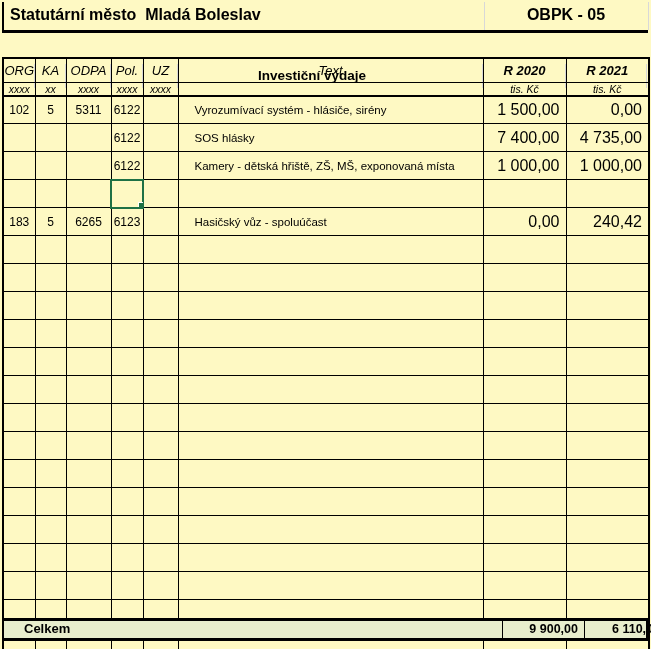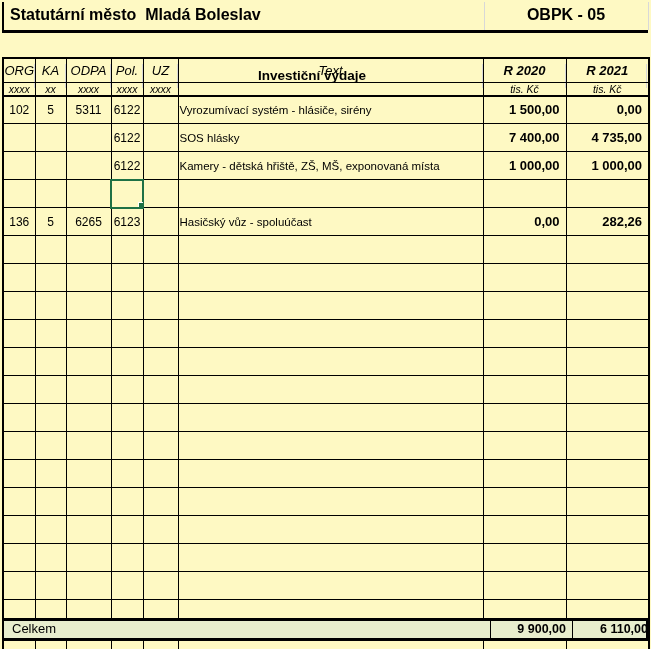--- a/index.html
+++ b/index.html
@@ -23,29 +23,29 @@
              table-layout:fixed;border:2px solid #000;}
   .grid th,.grid td{border:1px solid #000;padding:0;overflow:hidden;white-space:nowrap;
                     box-sizing:border-box;vertical-align:middle;}
   .grid thead tr.cols{height:24px;margin-left:12px;}
   .grid th{font-style:italic;font-weight:normal;font-size:13px;text-align:center;}
   .grid th.bold{font-weight:bold;}
   .grid thead tr.subs{height:12px;margin-top:25px;}
   .grid tr.subs td{font-style:italic;font-size:10.5px;text-align:center;border-bottom:2px solid #000;}
   .grid tbody tr{height:28px;}
   .grid td.c0,.grid td.c1,.grid td.c2,.grid td.c3,.grid td.c4{text-align:center;font-size:12px;}
-  .grid td.c5{text-align:left;font-size:11.5px;padding-left:1px;}
-  .grid td.c6,.grid td.c7{text-align:right;font-size:13px;padding-right:6px;font-weight:bold;}
+  .grid td.c5{text-align:left;font-size:11.5px;padding-left:16px;}
+  .grid td.c6,.grid td.c7{text-align:right;font-size:16px;padding-right:6px;}
   .grid td.sel{position:relative;outline:2px solid #1e7145;outline-offset:-1px;}
   .grid td.sel::after{content:"";position:absolute;right:-1px;bottom:-1px;width:5px;height:5px;
                       background:#1e7145;border-top:1px solid #fff;border-left:1px solid #fff;}
   .total-row{position:absolute;left:2px;top:618px;width:646px;height:23px;box-sizing:border-box;
              display:flex;border-top:3px solid #000;border-bottom:3px solid #000;
              border-left:2px solid #000;border-right:2px solid #000;}
-  .total-label{flex:0 0 478px;font-weight:normal;font-size:13px;padding-left:8px;line-height:16px;}
+  .total-label{flex:0 0 478px;font-weight:bold;font-size:13px;padding-left:20px;line-height:16px;}
   .total-val{flex:0 0 82px;border-left:1px solid #000;box-sizing:border-box;font-weight:bold;
              font-size:12.5px;text-align:right;padding-right:6px;line-height:16px;}
 
   .gl{position:absolute;top:0;bottom:0;width:1px;background:#d8d8d8;}
   .rel{position:relative;}
 </style>
 </head>
 <body>
 
 <div class="sheet">
@@ -129,28 +129,28 @@
           <td class="c0"></td>
           <td class="c1"></td>
           <td class="c2"></td>
           <td class="c3 sel" style="outline-color: rgb(30, 113, 69);"></td>
           <td class="c4"></td>
           <td class="c5"></td>
           <td class="c6"></td>
           <td class="c7"></td>
         </tr>
         <tr>
-          <td class="c0">136</td>
+          <td class="c0">183</td>
           <td class="c1">5</td>
           <td class="c2">6265</td>
           <td class="c3">6123</td>
           <td class="c4"></td>
           <td class="c5">Hasičský vůz - spoluúčast</td>
           <td class="c6">0,00</td>
-          <td class="c7">282,26</td>
+          <td class="c7">240,42</td>
         </tr>
         <tr>
           <td class="c0"></td>
           <td class="c1"></td>
           <td class="c2"></td>
           <td class="c3"></td>
           <td class="c4"></td>
           <td class="c5"></td>
           <td class="c6"></td>
           <td class="c7"></td>

